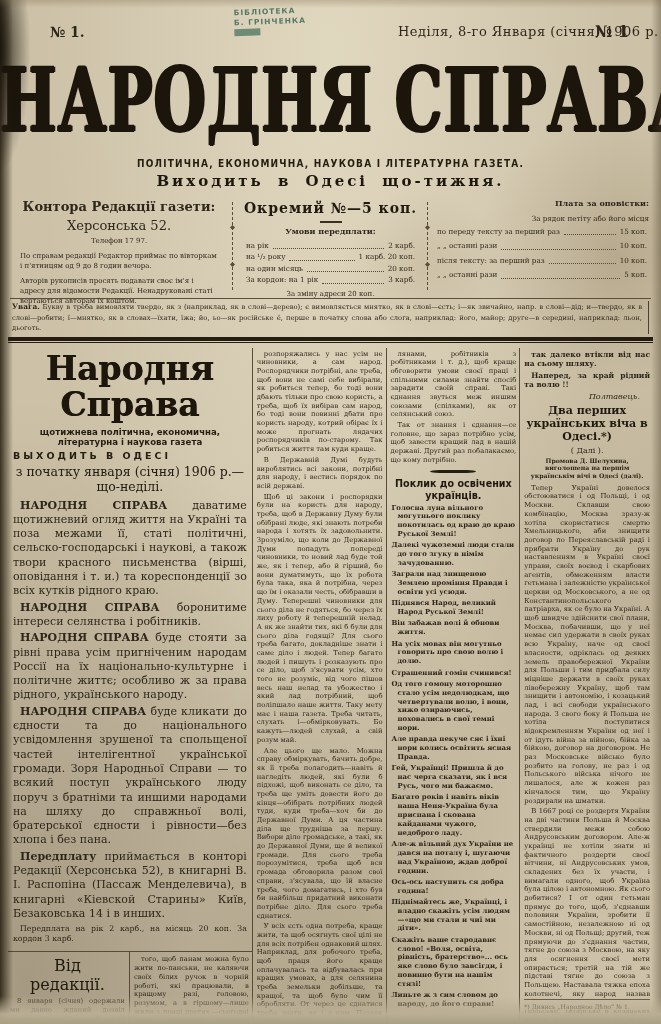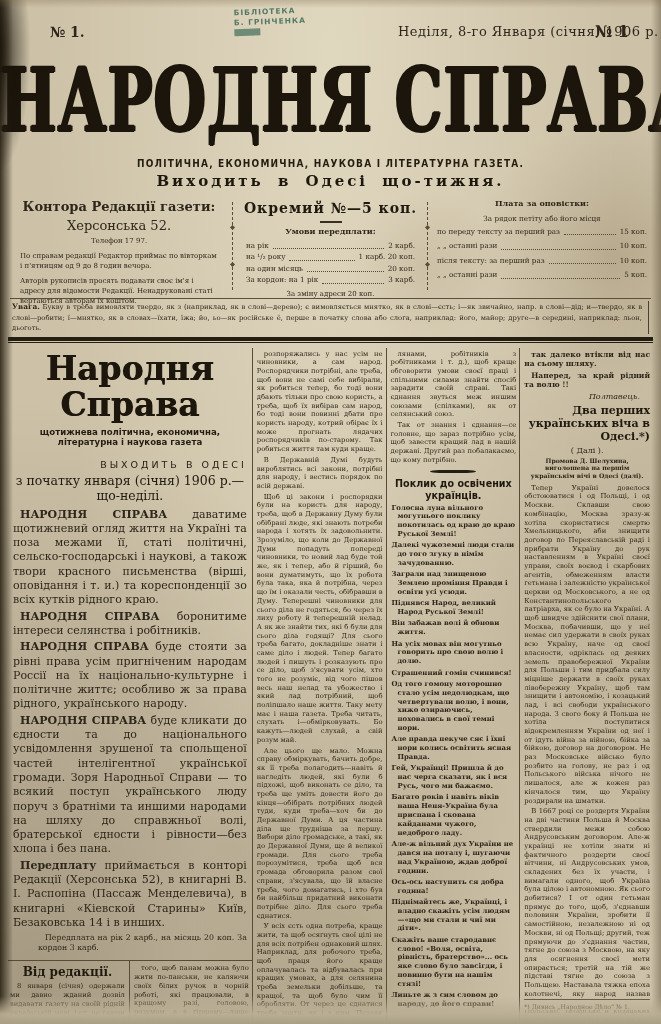--- a/index.html
+++ b/index.html
@@ -52,54 +52,54 @@
   .vdiv:before{content:"";position:absolute;left:6px;top:4px;bottom:4px;border-left:1px dashed #5a4c36;}
   .vdiv i{position:absolute;left:3px;width:7px;height:7px;background:#5a4c36;transform:rotate(45deg) scale(.5);}
   .vdiv i.t{top:26px}.vdiv i.b{bottom:26px}
   .subs{flex:1;text-align:center;}
   .subs .single{font-size:14px;font-weight:bold;letter-spacing:1px;color:#20190e;}
   .subs .orn{width:22px;border-top:2px solid #3a3020;margin:3px auto 3px;}
   .h-small{font-weight:bold;font-size:8px;margin-bottom:3px;}
   .rowline{display:flex;align-items:flex-end;font-size:7.2px;margin:0 6px 1px;}
   .rowline .dots{flex:1;border-bottom:1px dotted #55493a;margin:0 4px 2px;}
   .subs .note{font-size:7px;margin-top:3px;}
-  .ads{width:214px;text-align:center;}
+  .ads{width:214px;text-align:right;}
   .ads .sub2{font-size:7.2px;margin:4px 0 3px;}
   .ads .rowline{margin:0 2px 4px;}
 
   .rule-thin{border-top:1px solid #5a4e3c;margin:4px 10px 0;}
   .notice{margin:2px 12px 0;font-size:6.8px;line-height:1.55;text-align:justify;border-right:1px solid #4a4036;padding-right:6px;}
   .notice .lab{font-weight:bold;font-size:7.4px;}
   .rule-heavy{height:6px;margin:3px 8px 0;background:linear-gradient(180deg,#241d12 0 3.5px,transparent 3.5px 4.5px,#241d12 4.5px 6px);}
 
   
   .bodygrid{display:flex;margin:5px 8px 0;height:678px;align-items:stretch;}
   .bodygrid p{margin:0 0 2px;text-indent:7px;text-align:justify;font-size:6.8px;line-height:1.28;}
   .region-left{width:254px;display:flex;flex-direction:column;min-height:0;}
   .intro{padding:2px 5px 5px;border-bottom:1px solid #584c39;}
   .intro-title{text-align:center;font-weight:bold;font-size:33px;line-height:36px;color:#1d160c;margin-top:1px;
     text-shadow:.5px 0 #1d160c;}
   .intro-sub1{text-align:center;font-family:"DejaVu Sans",sans-serif;font-weight:bold;font-size:8.6px;margin-top:4px;color:#241d10;}
-  .intro-sub2{text-align:right;font-family:"DejaVu Sans",sans-serif;font-weight:normal;font-size:9.5px;letter-spacing:3px;margin-top:12px;color:#241d10;}
+  .intro-sub2{text-align:left;font-family:"DejaVu Sans",sans-serif;font-weight:bold;font-size:9.5px;letter-spacing:3px;margin-top:3px;color:#241d10;}
   .intro-sub3{text-align:center;font-size:12.5px;margin:3px 0 5px;color:#20190e;}
   .intro p{font-size:11px;line-height:1.3;}
   .intro .lead{font-weight:bold;}
-  .intro .subnote{font-size:7.8px;margin-top:3px;margin-left:25px;}
+  .intro .subnote{font-size:7.8px;margin-top:3px;}
   .left-cols{flex:1;display:flex;min-height:0;overflow:hidden;}
   .c1{width:50%;padding:3px 4px 0 2px;overflow:hidden;}
   .c2{width:50%;border-left:1px solid #584c39;padding:3px 3px 0 4px;overflow:hidden;}
   .colN{width:131px;border-left:1px solid #584c39;padding:2px 3px 0 4px;overflow:hidden;}
   .col5{position:relative;padding-bottom:24px;}
-  .h-editorial{text-align:center;font-weight:bold;font-size:12px;margin:1px 8px 3px;color:#20190e;}
+  .h-editorial{text-align:center;font-weight:normal;font-size:16px;margin:1px 8px 3px;color:#20190e;}
   .orn-rule{width:46px;height:3px;background:#241d12;margin:5px auto;border-radius:40%/100%;}
   .h-call{text-align:center;font-family:"DejaVu Sans",sans-serif;font-weight:bold;font-size:9.6px;margin:2px 0 4px;color:#20190e;transform:scaleY(1.15);}
   .verse{font-weight:bold;text-indent:-6px !important;padding-left:7px;text-align:left !important;margin-bottom:2.5px !important;font-size:6.9px !important;}
   .open-bold{font-weight:bold;font-size:7.5px !important;}
   .signature{text-align:right;font-style:italic;font-size:8px;padding-right:10px;margin:2px 0 3px;}
-  .h-viche{text-align:right;font-weight:bold;font-size:11px;line-height:1.2;margin:3px 0 2px;color:#20190e;}
+  .h-viche{text-align:center;font-weight:bold;font-size:11px;line-height:1.2;margin:3px 0 2px;color:#20190e;}
   .h-dali{text-align:center;font-size:8px;margin-bottom:2px;}
   .attribution{text-align:center;font-weight:bold;font-size:6.2px;line-height:1.25;margin-bottom:3px;border-bottom:1px solid transparent;}
   .footnote{position:absolute;left:4px;right:3px;bottom:16px;font-size:6.2px;border-top:1px solid #584c39;padding-top:3px;background:#c9bea4;}
 </style>
 </head>
 <body>
 
 <div class="page">
 
   <div class="top-row">

